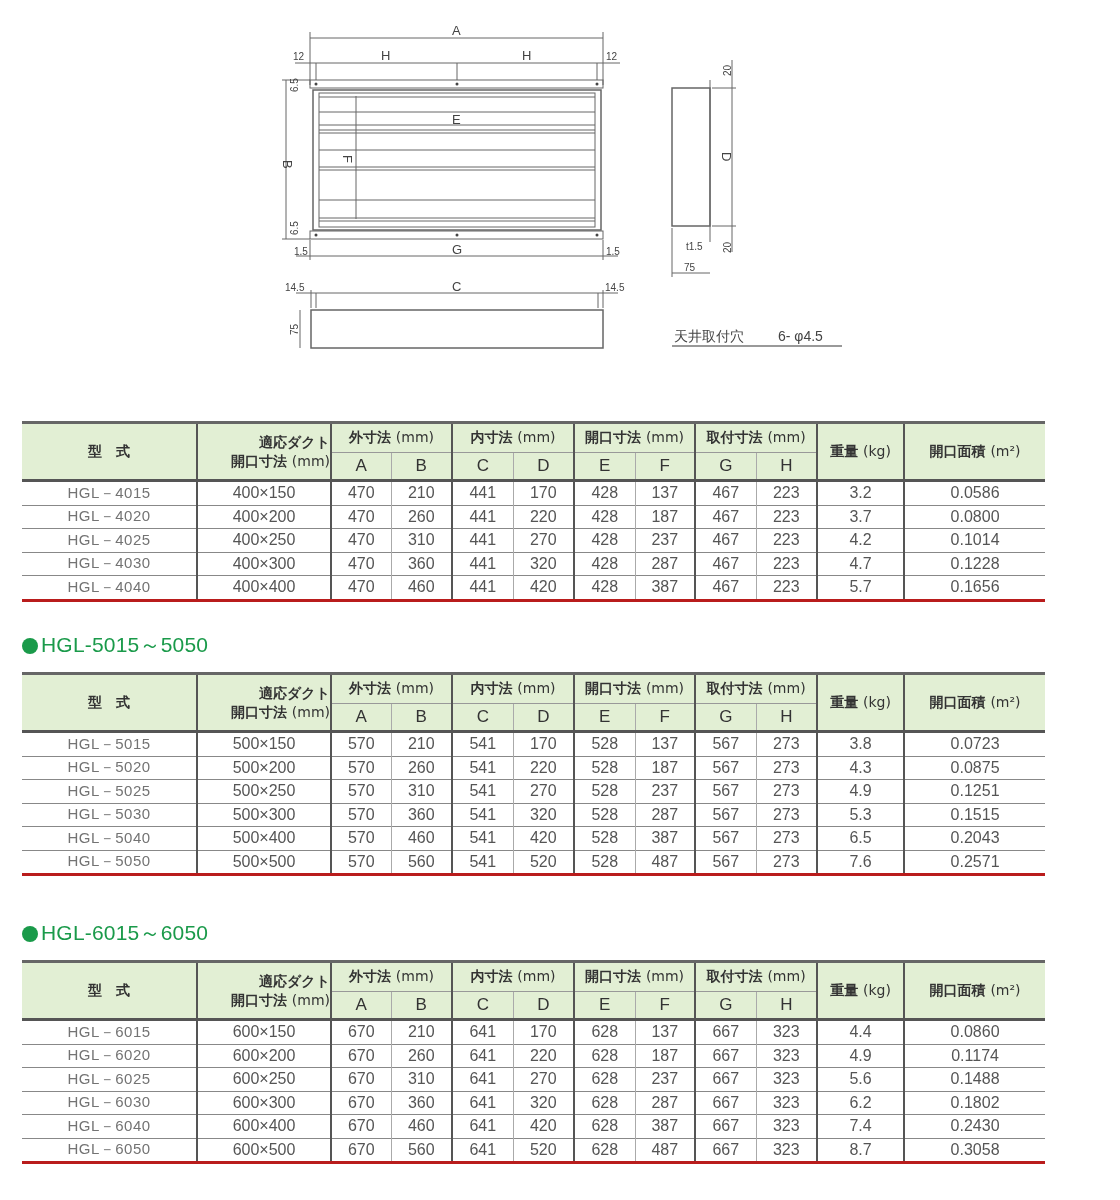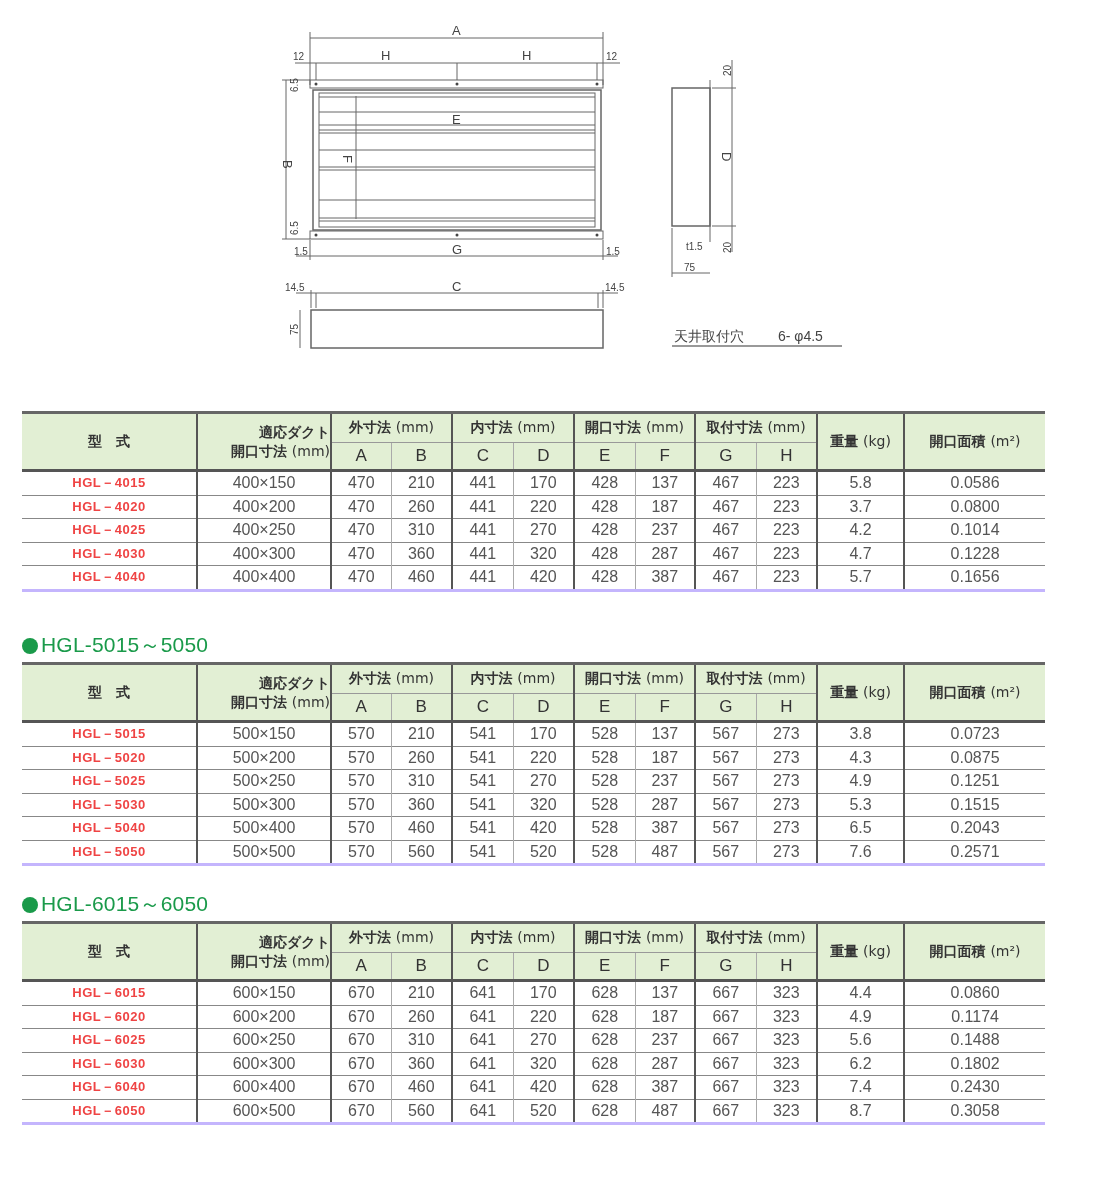--- a/index.html
+++ b/index.html
@@ -5,28 +5,28 @@
   html, body { margin:0; padding:0; background:#ffffff; }
   body { width:1120px; height:1200px; position:relative; overflow:hidden;
          font-family:"DejaVu Sans", sans-serif; color:#333; }
   .drawing { position:absolute; left:0; top:0; width:1120px; height:380px; }
   .drawing svg { position:absolute; left:0; top:0; }
   .dim { font-family:"Liberation Sans", sans-serif; fill:#444; }
   .section { position:absolute; left:22px; width:1023px; }
   .section-title { height:26px; display:flex; align-items:center; font-family:"Liberation Sans", sans-serif;
      font-size:21px; color:#1a9a4a; letter-spacing:0.2px; }
   .dot { width:16px; height:16px; border-radius:50%; background:#1a9a4a; display:inline-block; margin-right:3px; margin-top:1px; }
-  table.spec { border-collapse:collapse; width:1023px; table-layout:fixed; margin-top:4px;
-     border-top:3px solid #666; border-bottom:3px solid #c4b5fd; }
+  table.spec { border-collapse:collapse; width:1023px; table-layout:fixed; margin-top:14px;
+     border-top:3px solid #666; border-bottom:3px solid #b91c1c; }
   table.spec th { background:#e2efd4; font-weight:bold; color:#333; font-size:14px; padding:0;
      font-family:"DejaVu Sans", sans-serif; }
   table.spec th .u { font-weight:normal; font-size:14px; }
   table.spec td { text-align:center; font-family:"Liberation Sans", sans-serif; font-size:16px; color:#555; padding:0; height:22.5px;
      border-top:1px solid #888; }
-  table.spec td.model { font-weight:bold; color:#ef4444; font-size:13px; letter-spacing:0.5px; }
+  table.spec td.model { font-weight:normal; color:#737373; font-size:15px; letter-spacing:0.5px; }
   table.spec th, table.spec td { border-left:1px solid #999; }
   table.spec th:first-child, table.spec td:first-child { border-left:none; }
   .vthick { border-left:2px solid #555 !important; }
   .vthin { border-left:1px solid #aaa !important; }
   tr.h1 th { height:28px; }
   tr.h2 th { height:26px; border-top:1px solid #999; font-family:"Liberation Sans", sans-serif; font-size:17px; font-weight:normal; color:#333; }
   thead { border-bottom:3px solid #555; }
   .duct-h { text-align:right; padding-left:12px !important; line-height:19px; }
 </style>
 </head>
@@ -177,21 +177,21 @@
             <td class="model">HGL－4015</td>
             <td class="vthick">400×150</td>
             <td class="vthick">470</td>
             <td class="vthin">210</td>
             <td class="vthick">441</td>
             <td class="vthin">170</td>
             <td class="vthick">428</td>
             <td class="vthin">137</td>
             <td class="vthick">467</td>
             <td class="vthin">223</td>
-            <td class="vthick">5.8</td>
+            <td class="vthick">3.2</td>
             <td class="vthick">0.0586</td>
           </tr>
           <tr>
             <td class="model">HGL－4020</td>
             <td class="vthick">400×200</td>
             <td class="vthick">470</td>
             <td class="vthin">260</td>
             <td class="vthick">441</td>
             <td class="vthin">220</td>
             <td class="vthick">428</td>
@@ -374,21 +374,21 @@
             <td class="vthin">487</td>
             <td class="vthick">567</td>
             <td class="vthin">273</td>
             <td class="vthick">7.6</td>
             <td class="vthick">0.2571</td>
           </tr>
         </tbody>
     </table>
   </div>
 
-  <div class="section" style="top: 891px;">
+  <div class="section" style="top: 920px;">
     <div class="section-title">
       <span class="dot"></span>
       <span>HGL-6015～6050</span>
     </div>
     <table class="spec">
       <colgroup>
         <col style="width:175px">
           <col style="width:134px">
         <col style="width:60px">
           <col style="width:61px">

